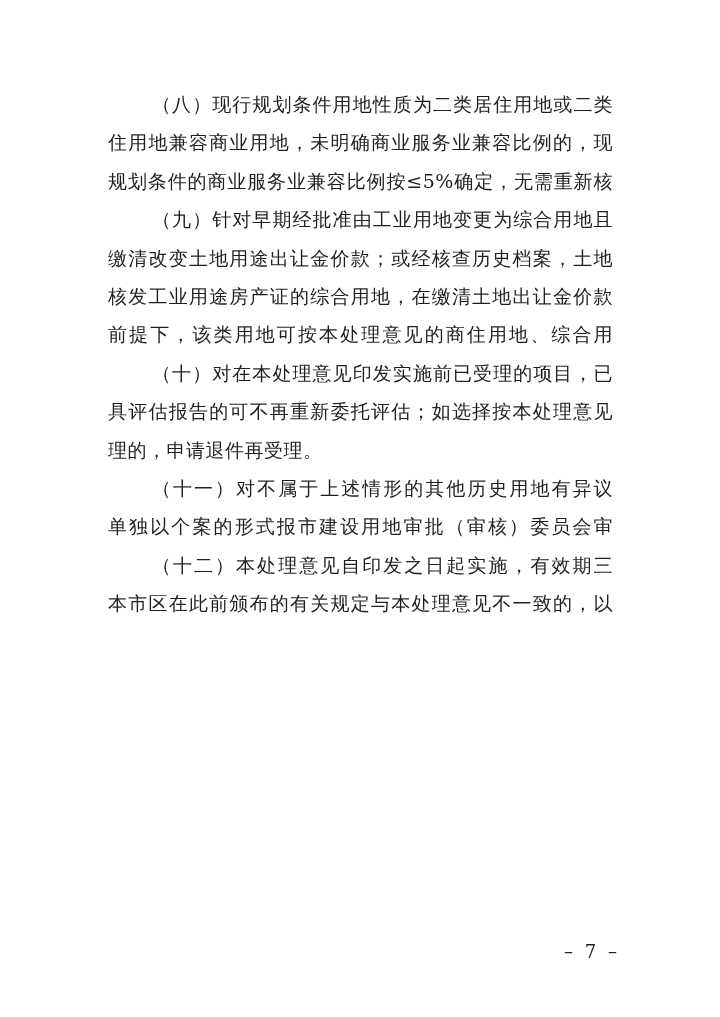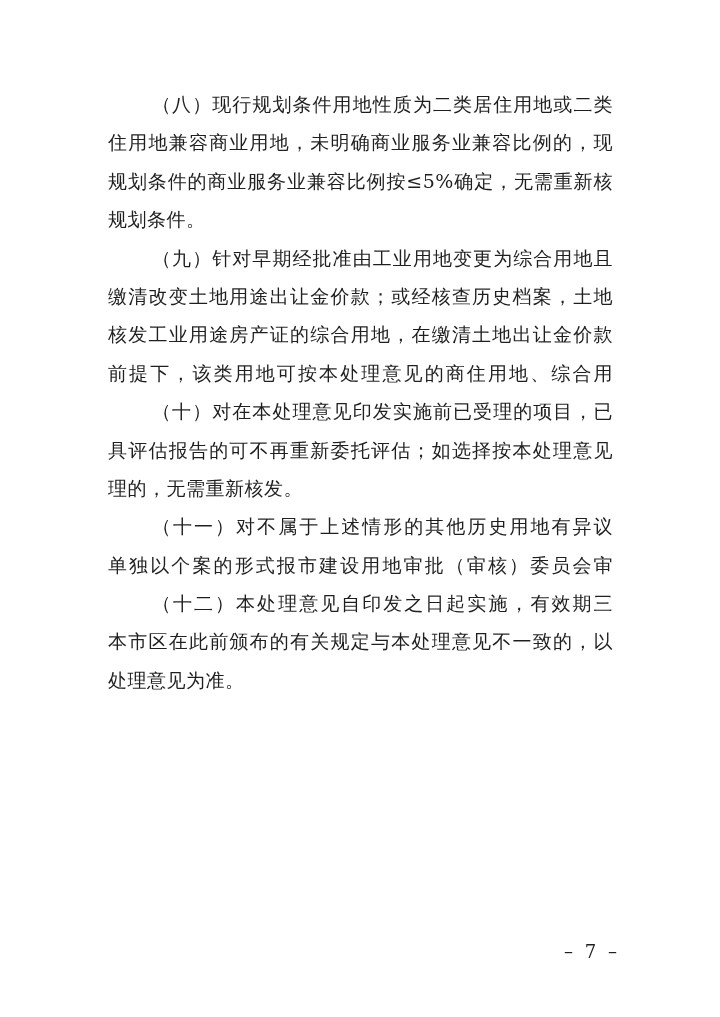--- a/index.html
+++ b/index.html
@@ -58,43 +58,41 @@
 </head>
 <body>
 
 <div class="page">
   <div class="content">
 
     <div class="para">
       <div class="line fill indent">（八）现行规划条件用地性质为二类居住用地或二类居</div>
       <div class="line fill">住用地兼容商业用地，未明确商业服务业兼容比例的，现行</div>
       <div class="line fill">规划条件的商业服务业兼容比例按≤5%确定，无需重新核发</div>
-      <div class="line end">规划条件。</div>
     </div>
 
     <div class="para">
       <div class="line fill indent">（九）针对早期经批准由工业用地变更为综合用地且已</div>
       <div class="line fill">缴清改变土地用途出让金价款；或经核查历史档案，土地出</div>
       <div class="line fill">核发工业用途房产证的综合用地，在缴清土地出让金价款的</div>
       <div class="line fill">前提下，该类用地可按本处理意见的商住用地、综合用地、</div>
     </div>
 
     <div class="para">
       <div class="line fill indent">（十）对在本处理意见印发实施前已受理的项目，已出</div>
       <div class="line fill">具评估报告的可不再重新委托评估；如选择按本处理意见办</div>
-      <div class="line end">理的，无需重新核发。</div>
+      <div class="line end">理的，申请退件再受理。</div>
     </div>
 
     <div class="para">
       <div class="line fill indent">（十一）对不属于上述情形的其他历史用地有异议的，</div>
       <div class="line fill">单独以个案的形式报市建设用地审批（审核）委员会审议。</div>
     </div>
 
     <div class="para">
       <div class="line fill indent">（十二）本处理意见自印发之日起实施，有效期三年。</div>
       <div class="line fill">本市区在此前颁布的有关规定与本处理意见不一致的，以本</div>
-      <div class="line end">处理意见为准。</div>
     </div>
 
   </div>
 
   <div class="footer">– 7 –</div>
 </div>
 
 </body></html>

